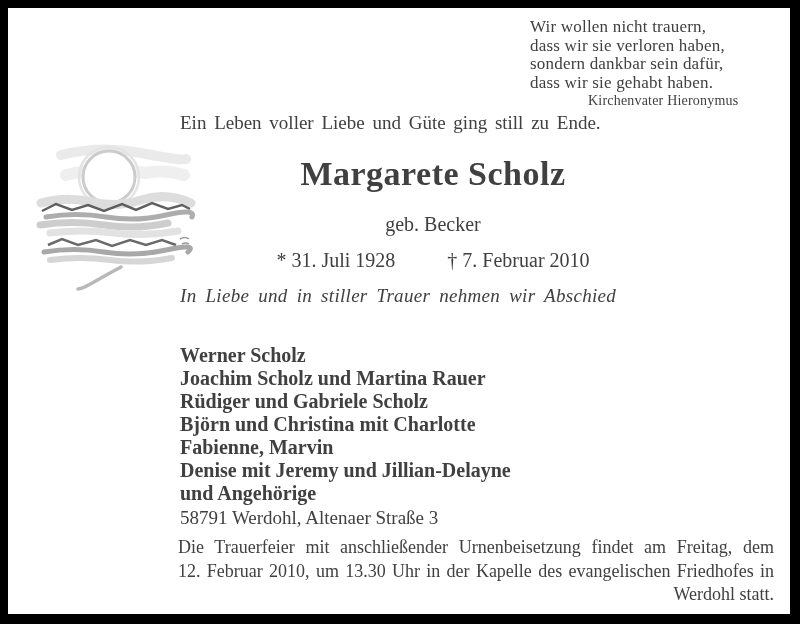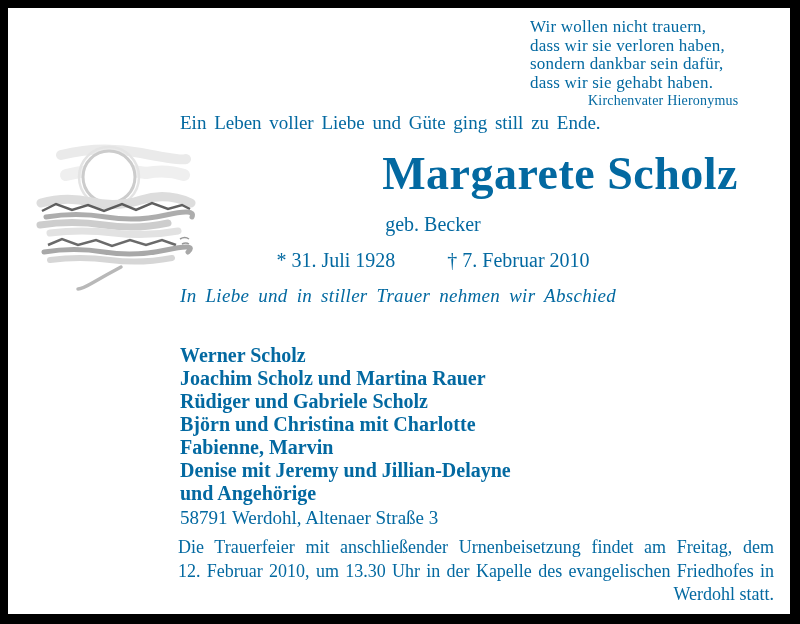--- a/index.html
+++ b/index.html
@@ -2,21 +2,21 @@
 <html><head>
 <meta charset="utf-8">
 <style>
   html, body { margin: 0; padding: 0; background: #ffffff; }
   .page {
     position: relative;
     width: 800px;
     height: 624px;
     box-sizing: border-box;
     background: #ffffff;
-    color: #0369a1;
+    color: #404040;
     border-style: solid;
     border-color: #000000;
     border-width: 8px 10px 10px 8px;
     font-family: "Liberation Serif", serif;
     overflow: hidden;
   }
   .quote {
     position: absolute;
     left: 522px;
     top: 10px;
@@ -44,25 +44,24 @@
     height: 152px;
   }
   .name-block {
     position: absolute;
     left: 120px;
     top: 140px;
     width: 610px;
     text-align: center;
   }
   .name {
-    font-size: 46px;
+    font-size: 34px;
     font-weight: 700;
     line-height: 52px;
     letter-spacing: 0.5px;
-    text-align: right;
   }
   .maiden {
     font-size: 20px;
     margin-top: 14px;
     line-height: 20px;
   }
   .dates {
     font-size: 20px;
     margin-top: 15px;
     line-height: 22px;

